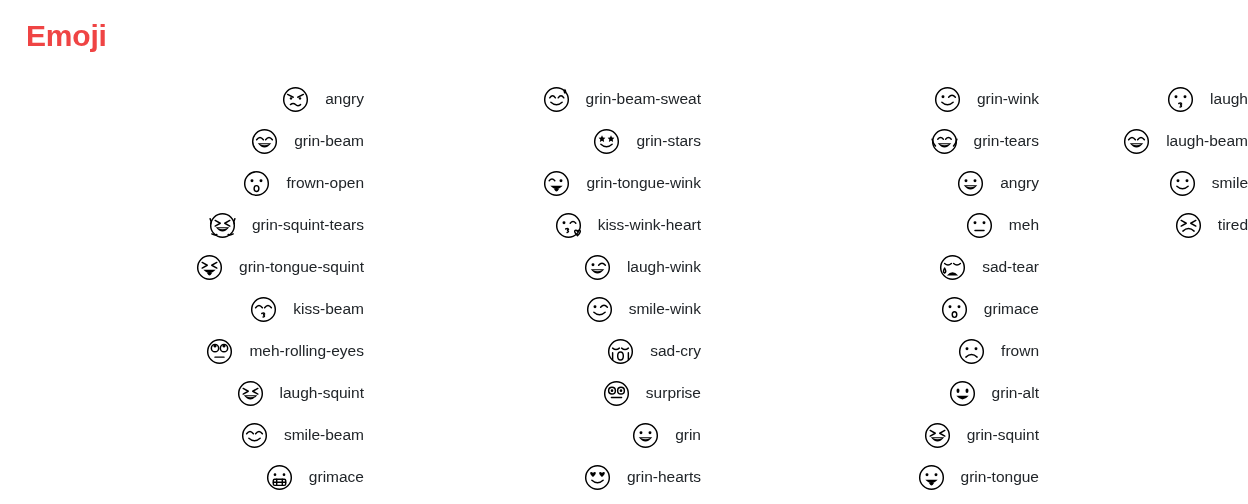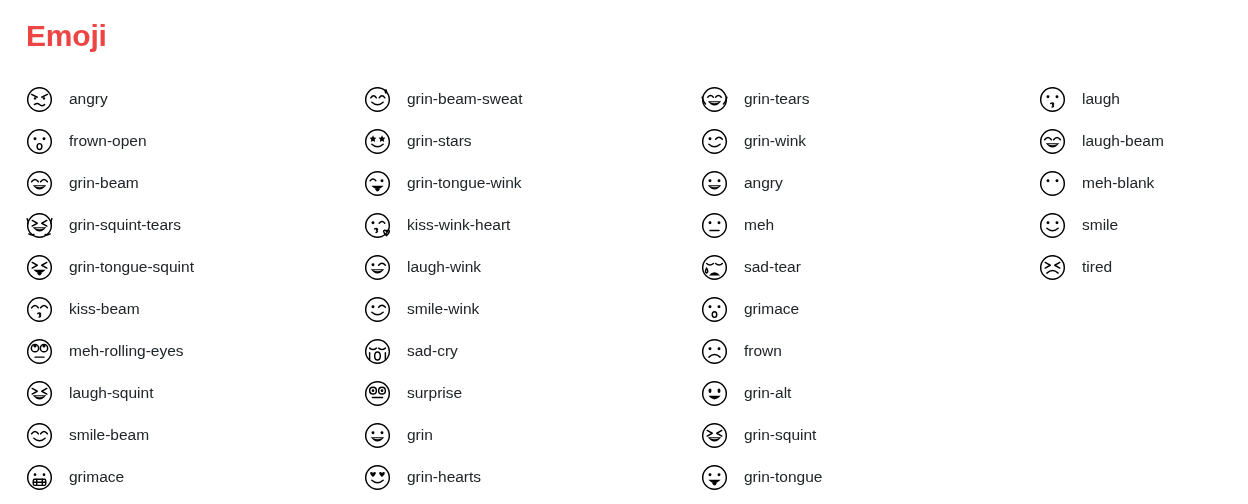--- a/index.html
+++ b/index.html
@@ -32,20 +32,21 @@
     display: grid;
     grid-template-columns: 338px 337px 338px auto;
     grid-template-rows: repeat(10, 42px);
     grid-auto-flow: column;
     padding-left: 26px;
   }
   .emoji-item {
     display: flex;
     align-items: center;
     height: 42px;
+    justify-content: flex-end;
   }
   .emoji-icon {
     flex: 0 0 auto;
     width: 27px;
     height: 27px;
     display: block;
   }
   .emoji-icon svg {
     display: block;
     width: 27px;
@@ -75,38 +76,38 @@
           <circle cx="32" cy="22" r="2.2" fill="#000"></circle>
           <path d="M15 33 q5 -4 9 0 q4 4 9 0" fill="none" stroke="#000" stroke-width="2.6" stroke-linecap="round" stroke-linejoin="round"></path>
         </svg>
       </span>
       <span class="emoji-label">angry</span>
     </li>
     <li class="emoji-item">
       <span class="emoji-icon">
         <svg viewBox="0 0 48 48" xmlns="http://www.w3.org/2000/svg">
           <circle cx="24" cy="24" r="21" fill="none" stroke="#000" stroke-width="2.6" stroke-linecap="round" stroke-linejoin="round"></circle>
-          <circle cx="16" cy="19" r="2.6" fill="#000"></circle>
-          <circle cx="32" cy="19" r="2.6" fill="#000"></circle>
-          <ellipse cx="24" cy="33" rx="4.2" ry="5.2" fill="none" stroke="#000" stroke-width="2.6" stroke-linecap="round" stroke-linejoin="round"></ellipse>
-        </svg>
-      </span>
-      <span class="emoji-label">frown-open</span>
-    </li>
-    <li class="emoji-item">
-      <span class="emoji-icon">
-        <svg viewBox="0 0 48 48" xmlns="http://www.w3.org/2000/svg">
-          <circle cx="24" cy="24" r="21" fill="none" stroke="#000" stroke-width="2.6" stroke-linecap="round" stroke-linejoin="round"></circle>
           <path d="M10 21 q6 -8 12 0" fill="none" stroke="#000" stroke-width="2.6" stroke-linecap="round" stroke-linejoin="round"></path>
           <path d="M26 21 q6 -8 12 0" fill="none" stroke="#000" stroke-width="2.6" stroke-linecap="round" stroke-linejoin="round"></path>
           <path d="M12 27 q12 15 24 0 z" fill="#000"></path>
           <path d="M15.5 29 q8.5 3 17 0" fill="#fff" stroke="none"></path>
         </svg>
       </span>
       <span class="emoji-label">grin-beam</span>
+    </li>
+    <li class="emoji-item">
+      <span class="emoji-icon">
+        <svg viewBox="0 0 48 48" xmlns="http://www.w3.org/2000/svg">
+          <circle cx="24" cy="24" r="21" fill="none" stroke="#000" stroke-width="2.6" stroke-linecap="round" stroke-linejoin="round"></circle>
+          <circle cx="16" cy="19" r="2.6" fill="#000"></circle>
+          <circle cx="32" cy="19" r="2.6" fill="#000"></circle>
+          <ellipse cx="24" cy="33" rx="4.2" ry="5.2" fill="none" stroke="#000" stroke-width="2.6" stroke-linecap="round" stroke-linejoin="round"></ellipse>
+        </svg>
+      </span>
+      <span class="emoji-label">frown-open</span>
     </li>
     <li class="emoji-item">
       <span class="emoji-icon">
         <svg viewBox="0 0 48 48" xmlns="http://www.w3.org/2000/svg">
           <path d="M2 12 q3 5 1 9 M46 12 q-3 5 -1 9 M5 39 q5 3 9 1 M43 39 q-5 3 -9 1" fill="none" stroke="#000" stroke-width="2.6" stroke-linecap="round" stroke-linejoin="round"></path>
           <circle cx="24" cy="24" r="21" fill="none" stroke="#000" stroke-width="2.6" stroke-linecap="round" stroke-linejoin="round"></circle>
           <path d="M11 15 l9 5 -9 5" fill="none" stroke="#000" stroke-width="2.6" stroke-linecap="round" stroke-linejoin="round"></path>
           <path d="M37 15 l-9 5 9 5" fill="none" stroke="#000" stroke-width="2.6" stroke-linecap="round" stroke-linejoin="round"></path>
           <path d="M12 27 q12 15 24 0 z" fill="#000"></path>
           <path d="M15.5 29 q8.5 3 17 0" fill="#fff" stroke="none"></path>
@@ -299,40 +300,40 @@
           <path d="M16 23 c-6 -5 -6 -9 -3 -9 1.6 0 3 1.6 3 1.6 0 0 1.4 -1.6 3 -1.6 3 0 3 4 -3 9z" fill="#000"></path>
           <path d="M32 23 c-6 -5 -6 -9 -3 -9 1.6 0 3 1.6 3 1.6 0 0 1.4 -1.6 3 -1.6 3 0 3 4 -3 9z" fill="#000"></path>
           <path d="M14 29 q10 9 20 0" fill="none" stroke="#000" stroke-width="2.6" stroke-linecap="round" stroke-linejoin="round"></path>
         </svg>
       </span>
       <span class="emoji-label">grin-hearts</span>
     </li>
     <li class="emoji-item">
       <span class="emoji-icon">
         <svg viewBox="0 0 48 48" xmlns="http://www.w3.org/2000/svg">
+          <circle cx="24" cy="24" r="21" fill="none" stroke="#000" stroke-width="2.6" stroke-linecap="round" stroke-linejoin="round"></circle>
+          <circle cx="16" cy="19" r="2.6" fill="#000"></circle>
+          <path d="M26 20 q6 -7 12 0" fill="none" stroke="#000" stroke-width="2.6" stroke-linecap="round" stroke-linejoin="round"></path>
+          <path d="M14 29 q10 9 20 0" fill="none" stroke="#000" stroke-width="2.6" stroke-linecap="round" stroke-linejoin="round"></path>
+        </svg>
+      </span>
+      <span class="emoji-label">grin-wink</span>
+    </li>
+    <li class="emoji-item">
+      <span class="emoji-icon">
+        <svg viewBox="0 0 48 48" xmlns="http://www.w3.org/2000/svg">
           <path d="M2 20 q2 8 6 12 M46 20 q-2 8 -6 12" fill="none" stroke="#000" stroke-width="2.6" stroke-linecap="round" stroke-linejoin="round"></path>
           <circle cx="24" cy="24" r="21" fill="none" stroke="#000" stroke-width="2.6" stroke-linecap="round" stroke-linejoin="round"></circle>
           <path d="M12 20 q5 -6 10 0" fill="none" stroke="#000" stroke-width="2.6" stroke-linecap="round" stroke-linejoin="round"></path>
           <path d="M26 20 q5 -6 10 0" fill="none" stroke="#000" stroke-width="2.6" stroke-linecap="round" stroke-linejoin="round"></path>
           <path d="M12 27 q12 15 24 0 z" fill="#000"></path>
           <path d="M15.5 29 q8.5 3 17 0" fill="#fff" stroke="none"></path>
         </svg>
       </span>
       <span class="emoji-label">grin-tears</span>
-    </li>
-    <li class="emoji-item">
-      <span class="emoji-icon">
-        <svg viewBox="0 0 48 48" xmlns="http://www.w3.org/2000/svg">
-          <circle cx="24" cy="24" r="21" fill="none" stroke="#000" stroke-width="2.6" stroke-linecap="round" stroke-linejoin="round"></circle>
-          <circle cx="16" cy="19" r="2.6" fill="#000"></circle>
-          <path d="M26 20 q6 -7 12 0" fill="none" stroke="#000" stroke-width="2.6" stroke-linecap="round" stroke-linejoin="round"></path>
-          <path d="M14 29 q10 9 20 0" fill="none" stroke="#000" stroke-width="2.6" stroke-linecap="round" stroke-linejoin="round"></path>
-        </svg>
-      </span>
-      <span class="emoji-label">grin-wink</span>
     </li>
     <li class="emoji-item">
       <span class="emoji-icon">
         <svg viewBox="0 0 48 48" xmlns="http://www.w3.org/2000/svg">
           <circle cx="24" cy="24" r="21" fill="none" stroke="#000" stroke-width="2.6" stroke-linecap="round" stroke-linejoin="round"></circle>
           <circle cx="16" cy="19" r="2.6" fill="#000"></circle>
           <circle cx="32" cy="19" r="2.6" fill="#000"></circle>
           <path d="M12 27 q12 15 24 0 z" fill="#000"></path>
           <path d="M15.5 29 q8.5 3 17 0" fill="#fff" stroke="none"></path>
         </svg>
@@ -441,30 +442,20 @@
         </svg>
       </span>
       <span class="emoji-label">laugh-beam</span>
     </li>
     <li class="emoji-item">
       <span class="emoji-icon">
         <svg viewBox="0 0 48 48" xmlns="http://www.w3.org/2000/svg">
           <circle cx="24" cy="24" r="21" fill="none" stroke="#000" stroke-width="2.6" stroke-linecap="round" stroke-linejoin="round"></circle>
           <circle cx="16" cy="19" r="2.6" fill="#000"></circle>
           <circle cx="32" cy="19" r="2.6" fill="#000"></circle>
-        </svg>
-      </span>
-      <span class="emoji-label">meh-blank</span>
-    </li>
-    <li class="emoji-item">
-      <span class="emoji-icon">
-        <svg viewBox="0 0 48 48" xmlns="http://www.w3.org/2000/svg">
-          <circle cx="24" cy="24" r="21" fill="none" stroke="#000" stroke-width="2.6" stroke-linecap="round" stroke-linejoin="round"></circle>
-          <circle cx="16" cy="19" r="2.6" fill="#000"></circle>
-          <circle cx="32" cy="19" r="2.6" fill="#000"></circle>
           <path d="M14 29 q10 9 20 0" fill="none" stroke="#000" stroke-width="2.6" stroke-linecap="round" stroke-linejoin="round"></path>
         </svg>
       </span>
       <span class="emoji-label">smile</span>
     </li>
     <li class="emoji-item">
       <span class="emoji-icon">
         <svg viewBox="0 0 48 48" xmlns="http://www.w3.org/2000/svg">
           <circle cx="24" cy="24" r="21" fill="none" stroke="#000" stroke-width="2.6" stroke-linecap="round" stroke-linejoin="round"></circle>
           <path d="M11 15 l9 5 -9 5" fill="none" stroke="#000" stroke-width="2.6" stroke-linecap="round" stroke-linejoin="round"></path>

